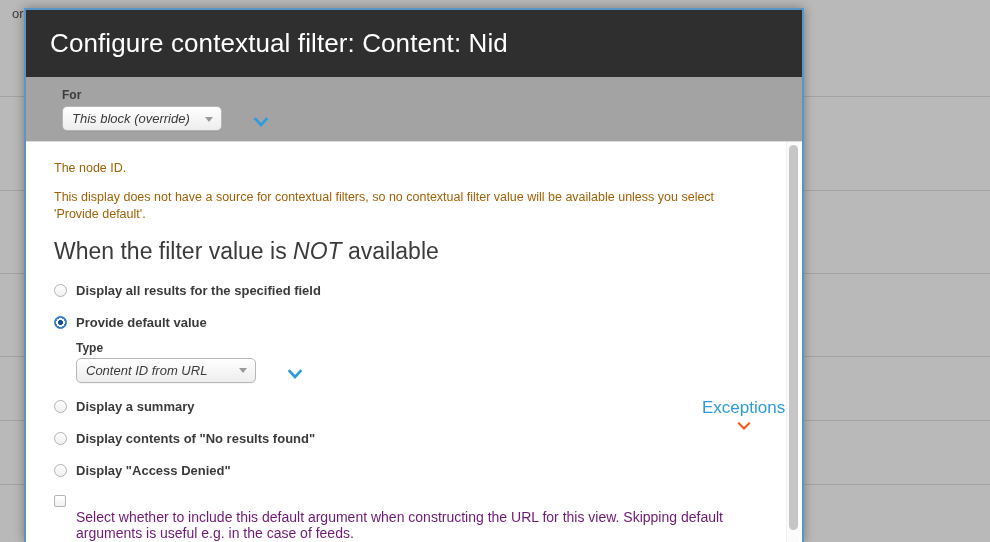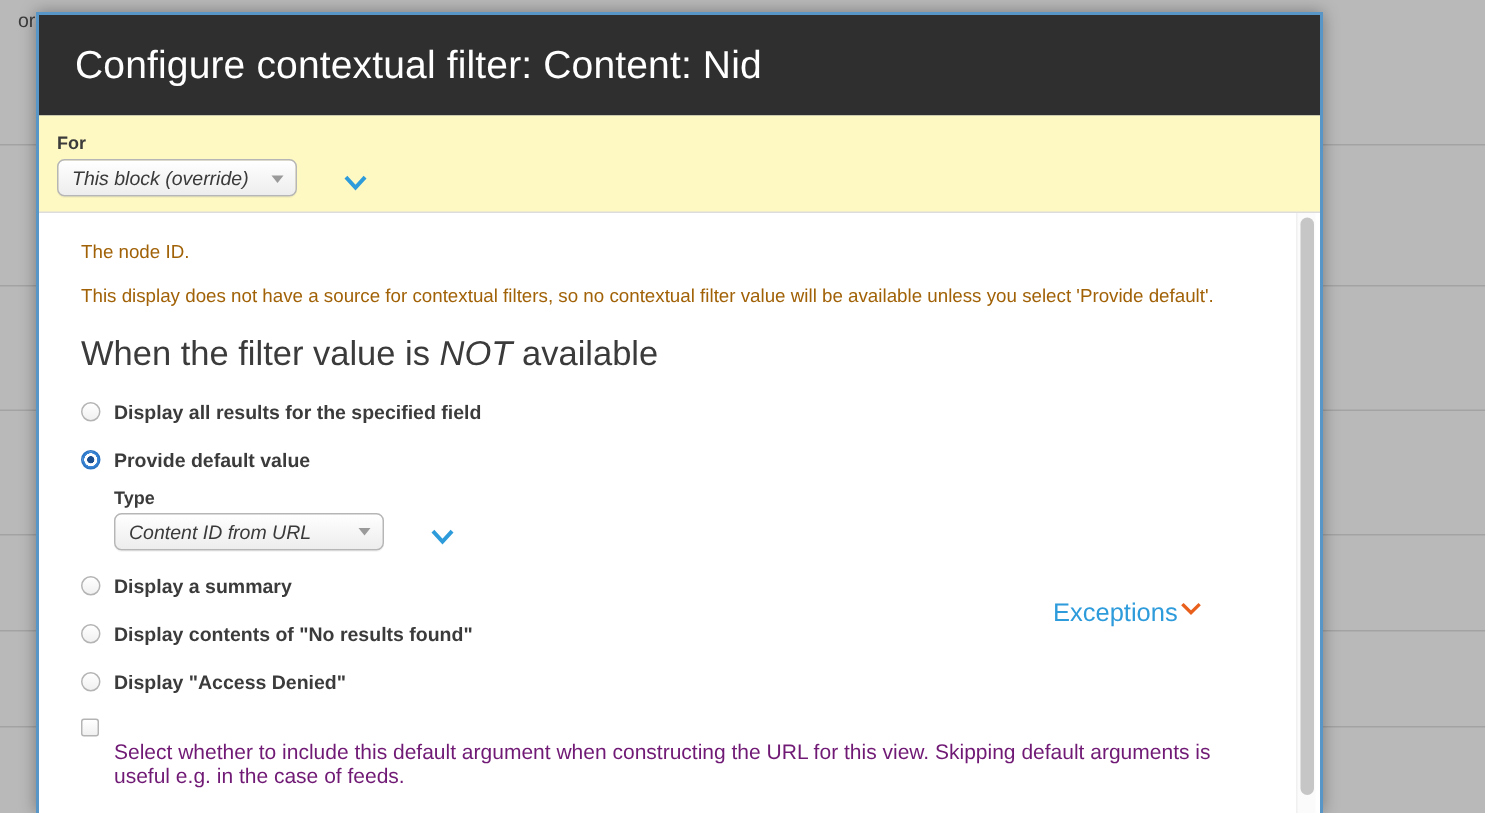--- a/index.html
+++ b/index.html
@@ -25,21 +25,21 @@
     font-size: 13px;
     color: #3b3b3b;
     white-space: nowrap;
   }
   .bg-link { color: #3a7ab5; }
 
   
   #modal {
     position: absolute;
     left: 24px; top: 8px;
-    width: 858px; height: 534px;
+    width: 780px; height: 534px;
     border: 2px solid #5896c8;
     border-bottom: none;
     background: #fff;
     box-shadow: 0 0 10px rgba(0,0,0,.35);
     overflow: hidden;
   }
   #modal-titlebar {
     height: 67px;
     background: #2f2f2f;
     display: flex; align-items: center;
@@ -48,23 +48,23 @@
   #modal-title {
     color: #fff;
     font-size: 26px;
     font-weight: 400;
     letter-spacing: .1px;
     white-space: nowrap;
   }
 
   
   #for-strip {
-    padding: 11px 0 10px 12px;
+    padding: 11px 0 10px 36px;
     border-bottom: 1px solid #dcdcdc;
-    background: #fef9c3;
+    background: #a3a3a3;
   }
   .field-label {
     font-size: 12px;
     font-weight: bold;
     color: #3b3b3b;
     margin-bottom: 4px;
     display: block;
   }
   .select-row { display: flex; align-items: flex-end; gap: 30px; font-style: italic; }
 
@@ -175,20 +175,21 @@
 
   
   #exceptions {
     position: absolute;
     left: 676px; top: 256px;
     display: flex; align-items: center;
     font-size: 17px;
     color: #2e9bdb;
     cursor: pointer;
     white-space: nowrap;
+    flex-direction: column;
   }
   #exceptions .exc-chevron { margin-left: 1px; }
 
   
   #scroll-track {
     position: absolute;
     right: 3px; top: 0; bottom: 0;
     width: 13px;
     background: #fbfbfb;
     border-left: 1px solid #f0f0f0;

